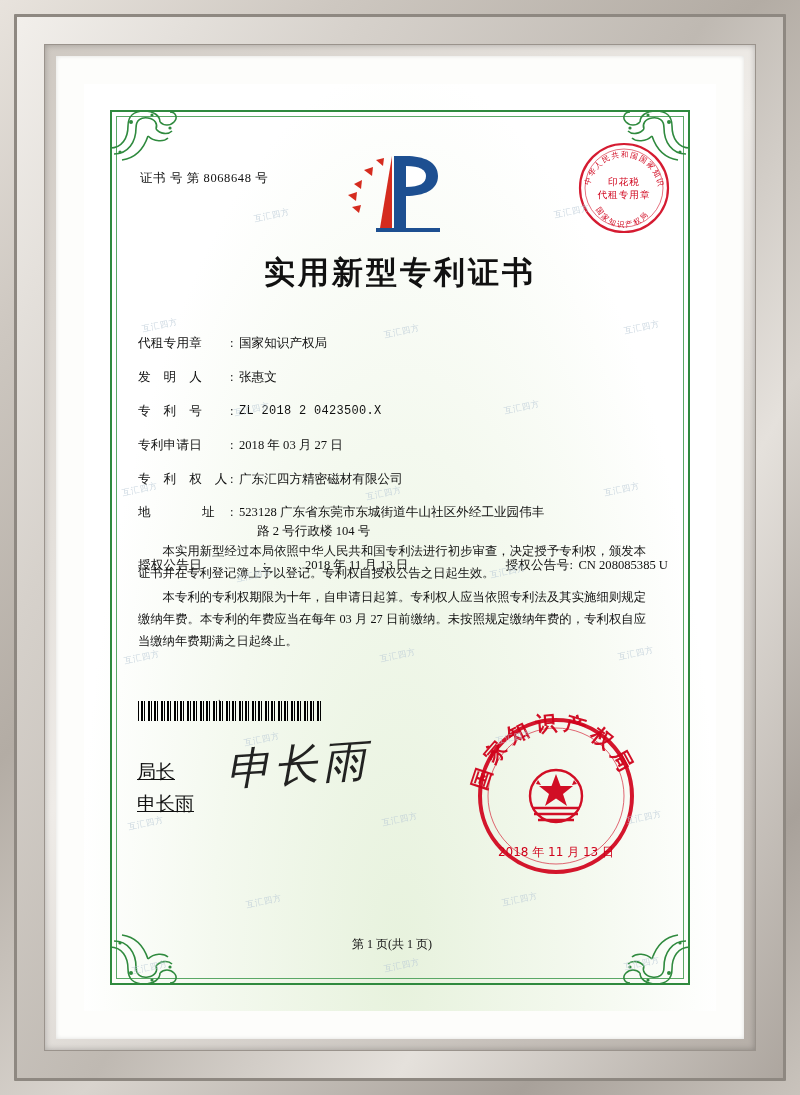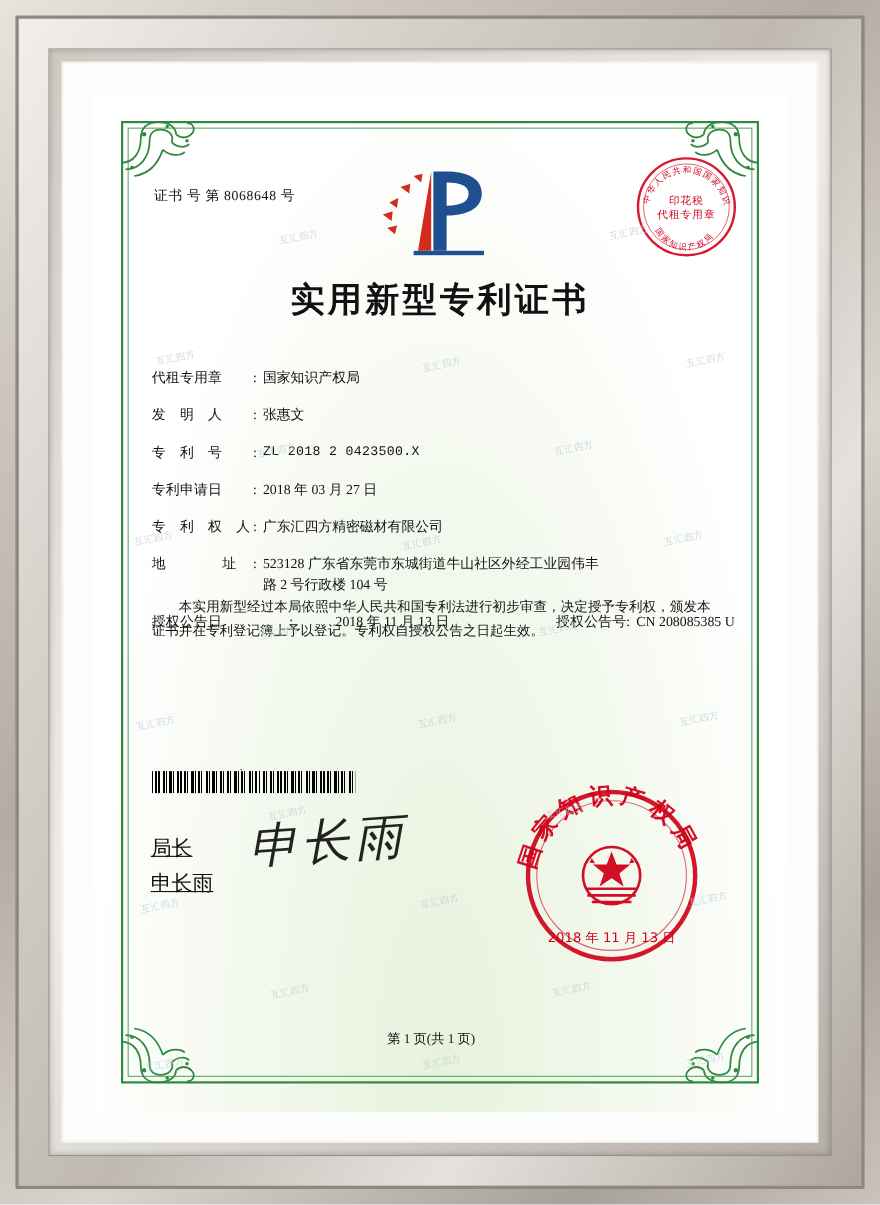--- a/index.html
+++ b/index.html
@@ -143,21 +143,21 @@
     flex: 0 0 92px;
     white-space: nowrap;
     letter-spacing: 0.2px;
   }
   .f-colon { width: 9px; flex: 0 0 9px; }
   .f-val {
     flex: 1 1 auto;
     word-break: break-all;
   }
   .f-val.mono { font-family: "Liberation Mono", monospace; font-size: 12px; letter-spacing: .3px; }
-  .f-val .line2 { display:block; margin-left: 0; }
+  .f-val .line2 { display:block; margin-left: 18px; }
 
   .f-row.two-col { justify-content: space-between; }
   .f-right {
     margin-left: 64px;
     display: flex;
   }
   .f-right .f-label { width: auto; flex: 0 0 auto; }
 
   
   .paras {
@@ -423,20 +423,21 @@
         <div class="f-right">
           <div class="f-label">授权公告号</div>
           <div class="f-colon">:</div>
           <div>CN 208085385 U</div>
         </div>
       </div>
     </div>
 
     <div class="paras">
       <p>本实用新型经过本局依照中华人民共和国专利法进行初步审查，决定授予专利权，颁发本证书并在专利登记簿上予以登记。专利权自授权公告之日起生效。</p>
+      <p>本专利的专利权期限为十年，自申请日起算。专利权人应当依照专利法及其实施细则规定缴纳年费。本专利的年费应当在每年 03 月 27 日前缴纳。未按照规定缴纳年费的，专利权自应当缴纳年费期满之日起终止。</p>
     </div>
 
     <div class="barcode-dot">.</div>
     <div class="barcode"></div>
 
     <div class="sig-label">
       <div>局长</div>
       <div>申长雨</div>
     </div>
     <div class="sig-hand">申长雨</div>

